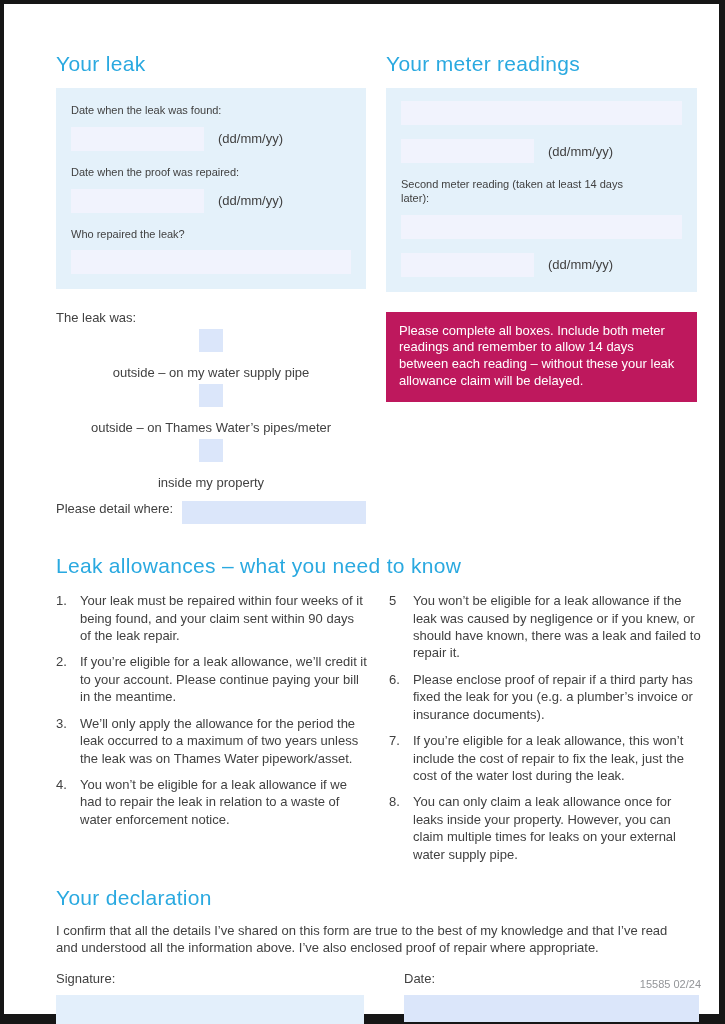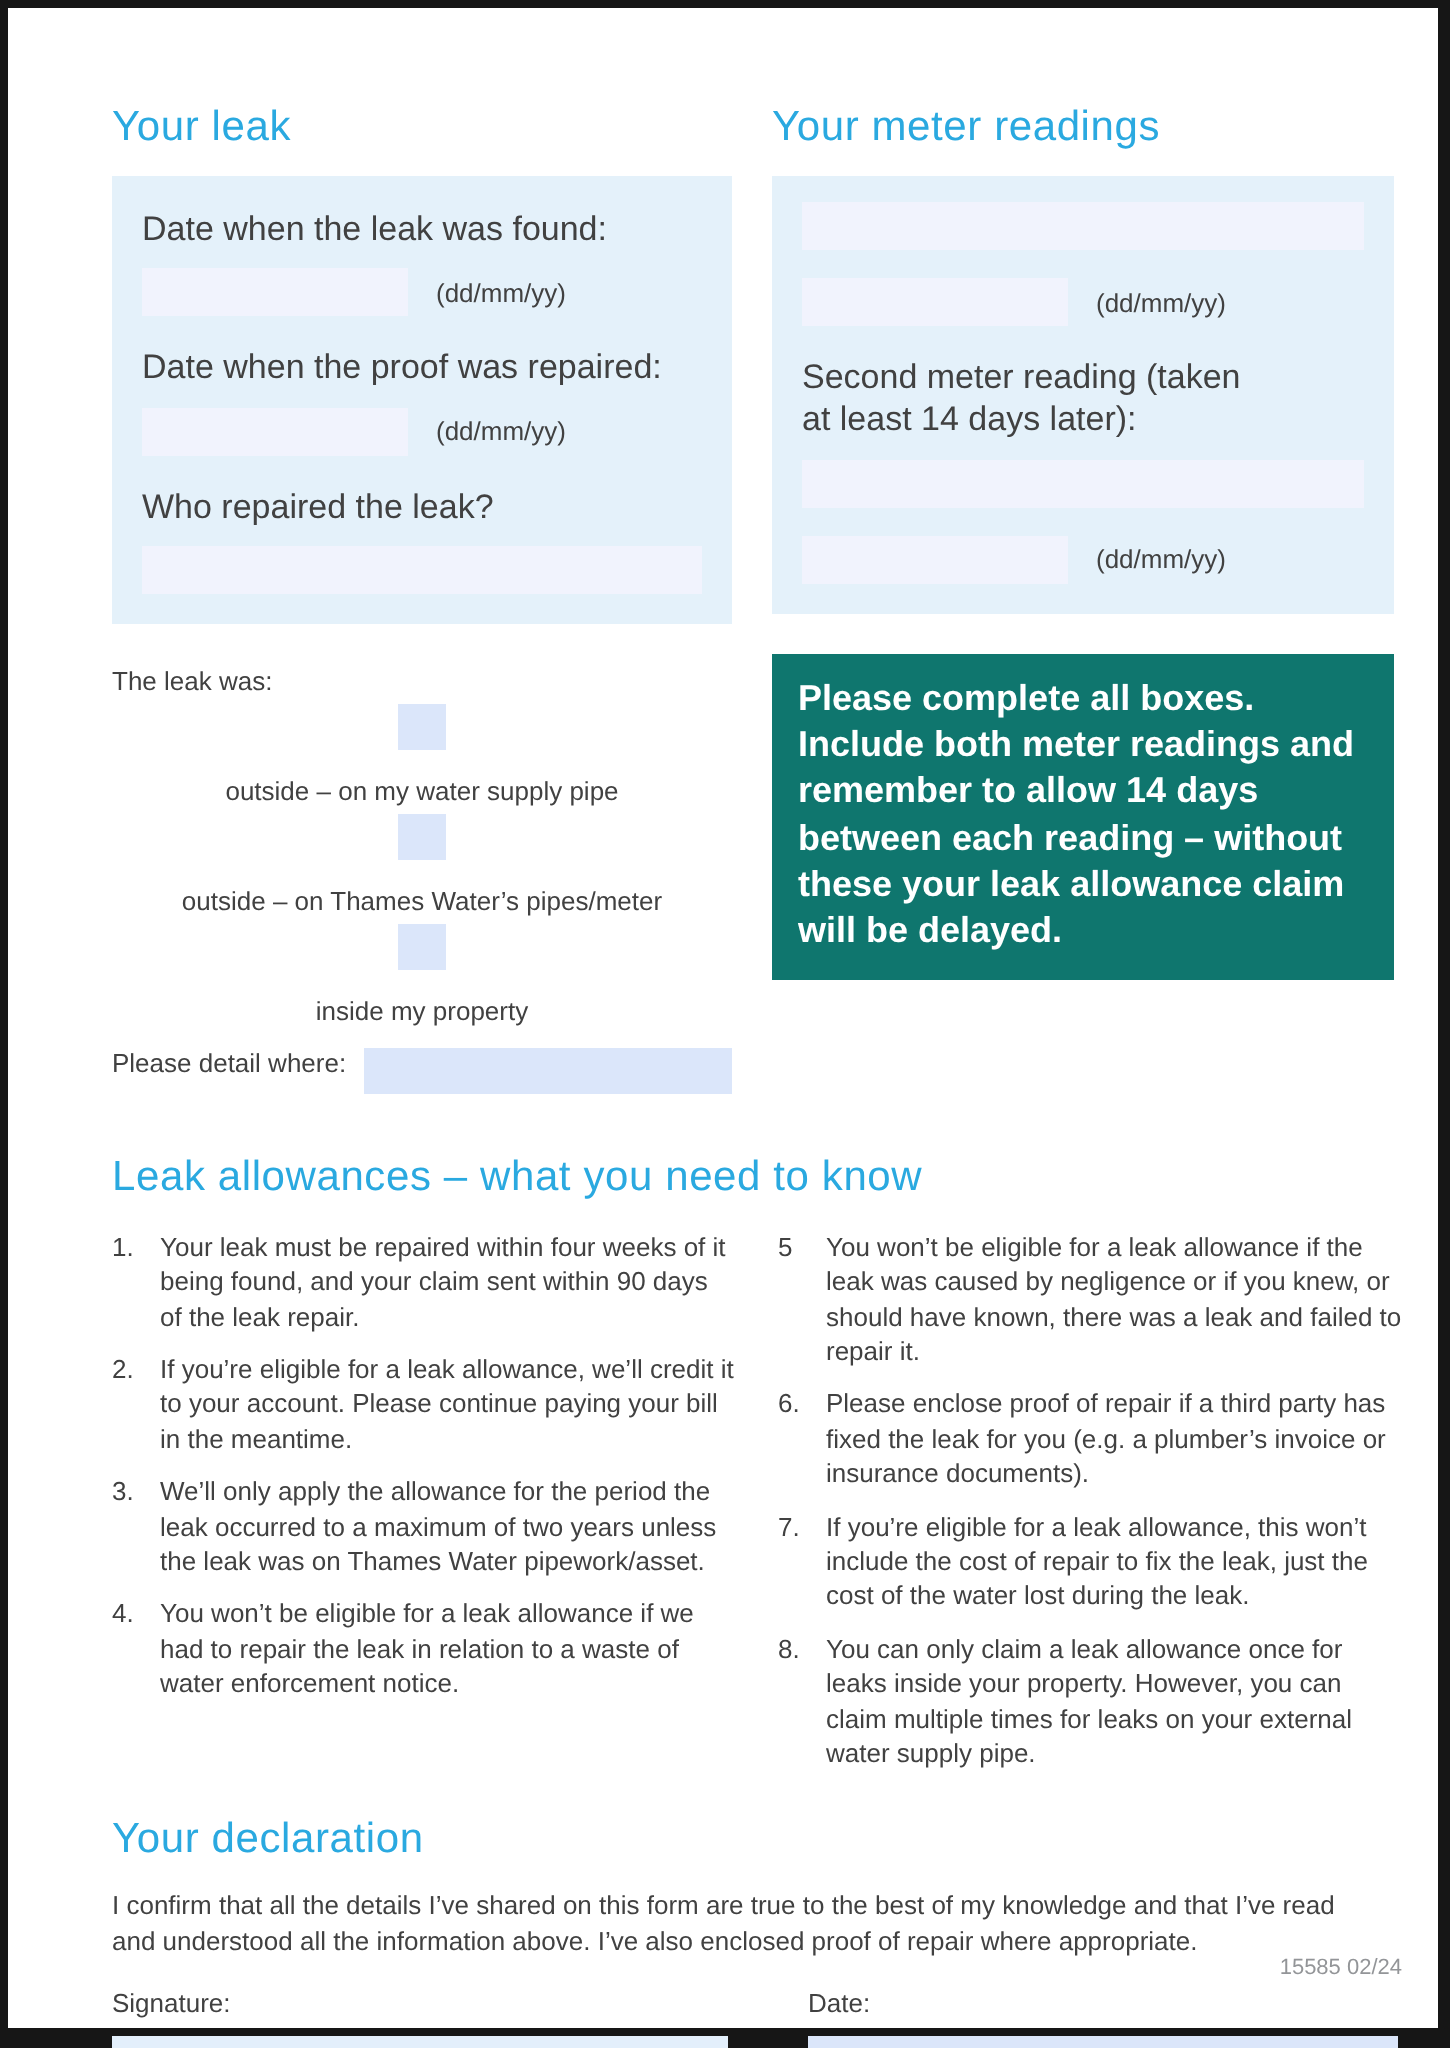--- a/index.html
+++ b/index.html
@@ -24,42 +24,42 @@
     font-size: 21px;
     font-weight: normal;
     letter-spacing: 0.3px;
     margin: 0 0 12px 0;
   }
   .top-cols { display: flex; gap: 20px; }
   .col-left { width: 310px; flex: none; }
   .col-right { width: 311px; flex: none; }
 
   .panel { background: #E4F1FA; padding: 13px 15px 15px; }
-  .lbl { font-size: 17px; color: #414141; margin: 7px 0 9px; line-height: 1.25; }
+  .lbl { font-size: 11px; color: #414141; margin: 7px 0 9px; line-height: 1.25; }
   .lbl:first-child { margin-top: 3px; }
   .field { background: #F1F3FD; height: 24px; }
   .field.small { width: 133px; flex: none; }
   .field.wide { width: 100%; }
   .row { display: flex; align-items: center; gap: 14px; }
   .hint { font-size: 13px; color: #414141; white-space: nowrap; }
   .gap8 { height: 8px; }
   .gap14 { height: 14px; }
 
   .leak-was { margin-top: 21px; font-size: 13px; }
   .opt { display: flex; align-items: center; gap: 13px; margin-top: 4px; flex-direction: column; }
   .checkbox { width: 24px; height: 23px; background: #DBE6FA; flex: none; }
   .opt-label { font-size: 13px; }
   .detail-row { display: flex; align-items: flex-start; gap: 9px; margin-top: 11px; }
   .detail-field { flex: 1; height: 23px; background: #DBE6FA; }
 
   .notice {
-    background: #0f766e;
+    background: #be185d;
     color: #ffffff;
-    font-weight: bold;
-    font-size: 18px;
+    font-weight: normal;
+    font-size: 13px;
     line-height: 1.3;
     padding: 11px 13px 12px;
     margin-top: 20px;
   }
 
   .allowances { margin-top: 30px; }
   .list-cols { display: flex; gap: 21px; margin-top: 14px; }
   .list-col { width: 312px; flex: none; }
   .li { display: flex; gap: 7px; font-size: 13px; line-height: 1.34; margin-bottom: 9px; }
   .li .num { width: 17px; flex: none; }

